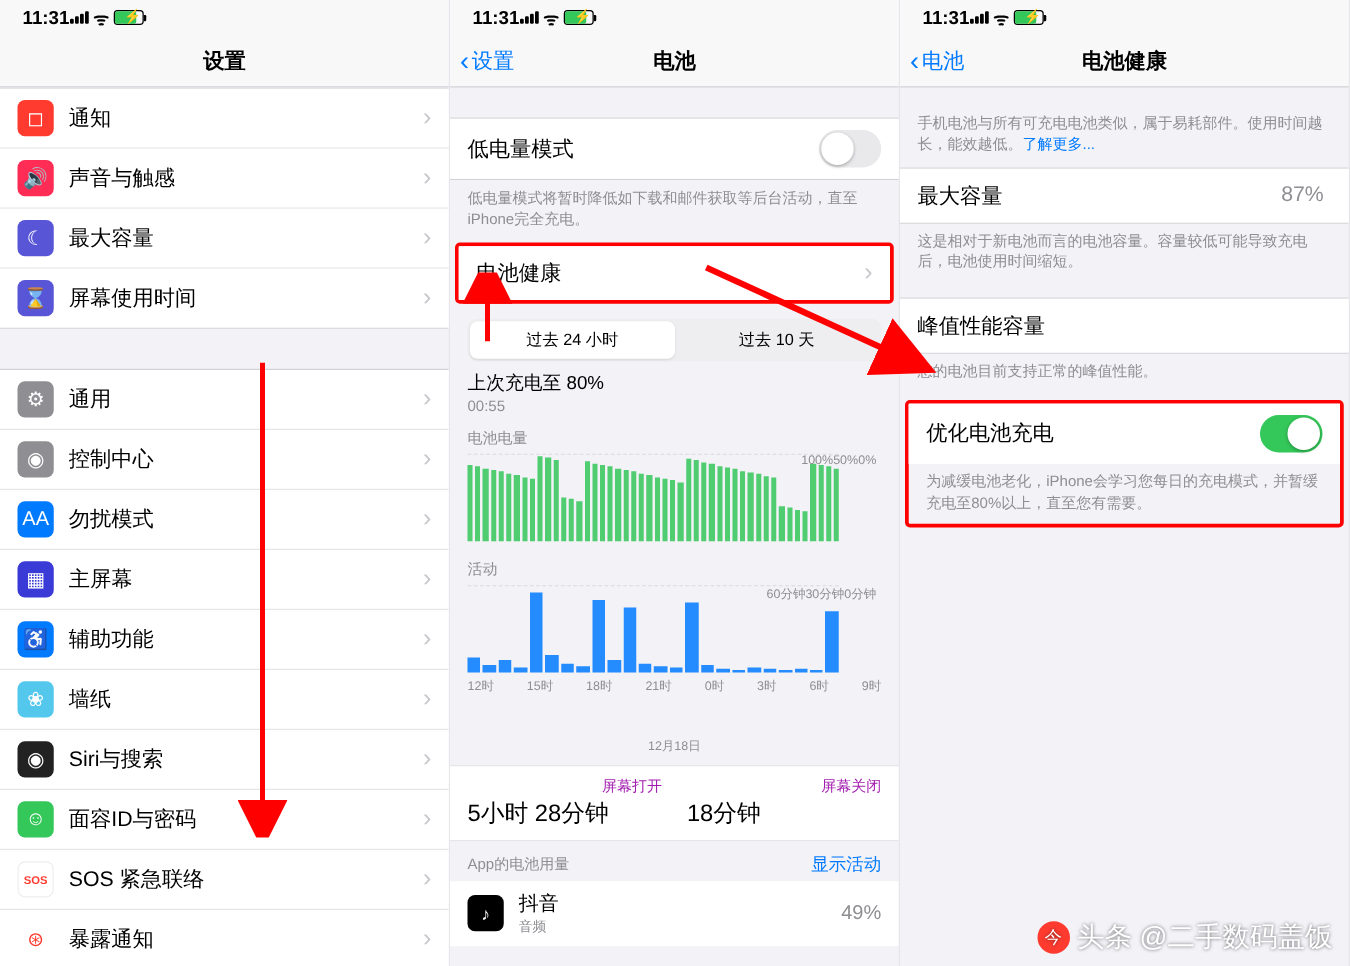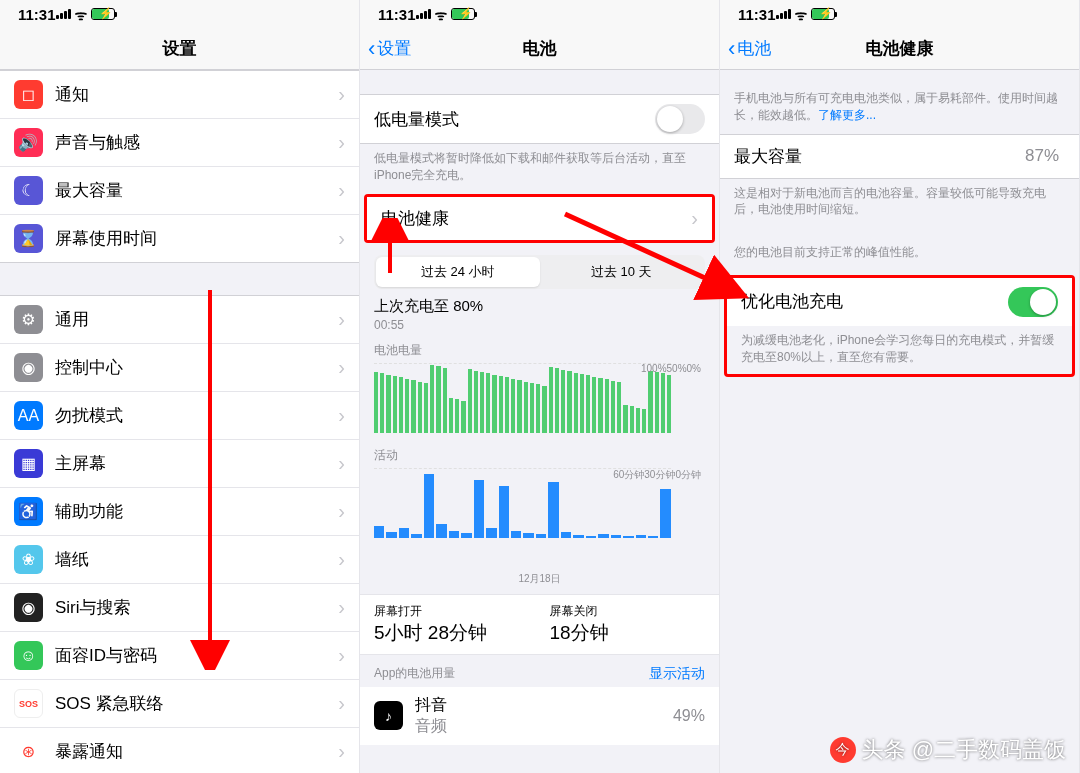--- a/index.html
+++ b/index.html
@@ -56,28 +56,28 @@
 .bars { display:flex; align-items:flex-end; height:70px; gap:2px; position:relative; border-top:0.5px dashed #e0e0e0;}
 .bars.green div { flex:1; background:#34c759; opacity:.85;}
 .bars.blue div { flex:1; background:#007aff; opacity:.85;}
 .axis { display:flex; justify-content:space-between; font-size:10px; color:#8e8e93; margin-top:4px;}
 .axis-date { text-align:center; font-size:10px; color:#8e8e93; margin-bottom:8px;margin-top:34px;}
 .pct-labels { position:absolute; right:-30px; top:0; height:100%; display:flex; justify-content:space-between; font-size:10px; color:#8e8e93;}
 .bars-wrap { position:relative; margin-right:34px;}
 
 .two-col { display:flex; padding:8px 14px; gap:20px;}
 .two-col > div { flex:1;}
-.two-col .sm { font-size:12px; color:#000000;}
+.two-col .sm { font-size:12px; color:#a21caf;text-align:right;}
 .two-col .lg { font-size:19px; font-weight:400;}
 
 .app-row { display:flex; align-items:center; padding:8px 14px; background:#fff;}
 .app-icon { width:29px; height:29px; border-radius:6px; background:#000; margin-right:12px; display:flex; align-items:center; justify-content:center;}
 .app-icon span { color:#fff; font-size:14px;}
 .app-name { flex:1; font-size:16px;}
-.app-sub { font-size:16px; color:#8e8e93;}
+.app-sub { font-size:11px; color:#8e8e93;}
 .app-pct { color:#8e8e93; font-size:16px;}
 
 .link-right { color:#007aff; font-size:14px;}
 
 .arrow-svg { position:absolute; pointer-events:none; z-index:50;}
 
 .watermark { position:absolute; bottom:8px; right:14px; color:#fff; font-size:22px; font-weight:500; z-index:100; display:flex; align-items:center; gap:6px; text-shadow:0 0 3px rgba(0,0,0,.6);}
 .wm-icon { width:26px; height:26px; border-radius:50%; background:#ff3b30; display:flex; align-items:center; justify-content:center; font-size:14px;}
 </style>
 </head>
@@ -326,20 +326,30 @@
             <div style="height: 3.33333%;"></div>
             <div style="height: 1.66667%;"></div>
             <div style="height: 70%;"></div>
           </div>
         <div class="pct-labels">
             <span>60分钟</span>
             <span>30分钟</span>
             <span>0分钟</span>
           </div>
       </div>
+      <div class="axis" id="axis-h">
+          <span>12时</span>
+          <span>15时</span>
+          <span>18时</span>
+          <span>21时</span>
+          <span>0时</span>
+          <span>3时</span>
+          <span>6时</span>
+          <span>9时</span>
+        </div>
       <div class="axis-date">12月18日</div>
     </div>
 
     <div class="two-col" style="background:#fff;border-top:.5px solid #e5e5ea;border-bottom:.5px solid #e5e5ea">
       <div>
         <div class="sm">屏幕打开</div>
         <div class="lg">5小时 28分钟</div>
       </div>
       <div>
         <div class="sm">屏幕关闭</div>
@@ -402,20 +412,25 @@
     </div>
     <div class="group">
       <div class="row">
         <span class="label">最大容量</span>
         <span class="value-right">87%</span>
       </div>
     </div>
     <div class="footer-text">这是相对于新电池而言的电池容量。容量较低可能导致充电后，电池使用时间缩短。</div>
 
     <div style="height:10px"></div>
+    <div class="group">
+      <div class="row">
+        <span class="label">峰值性能容量</span>
+      </div>
+    </div>
     <div class="footer-text">您的电池目前支持正常的峰值性能。</div>
 
     <div class="redbox" style="margin:4px 4px;padding-bottom:2px;background:#f2f2f7">
       <div class="group" style="border:none">
         <div class="row">
           <span class="label">优化电池充电</span>
           <div class="switch on">
               <i></i>
             </div>
         </div>

